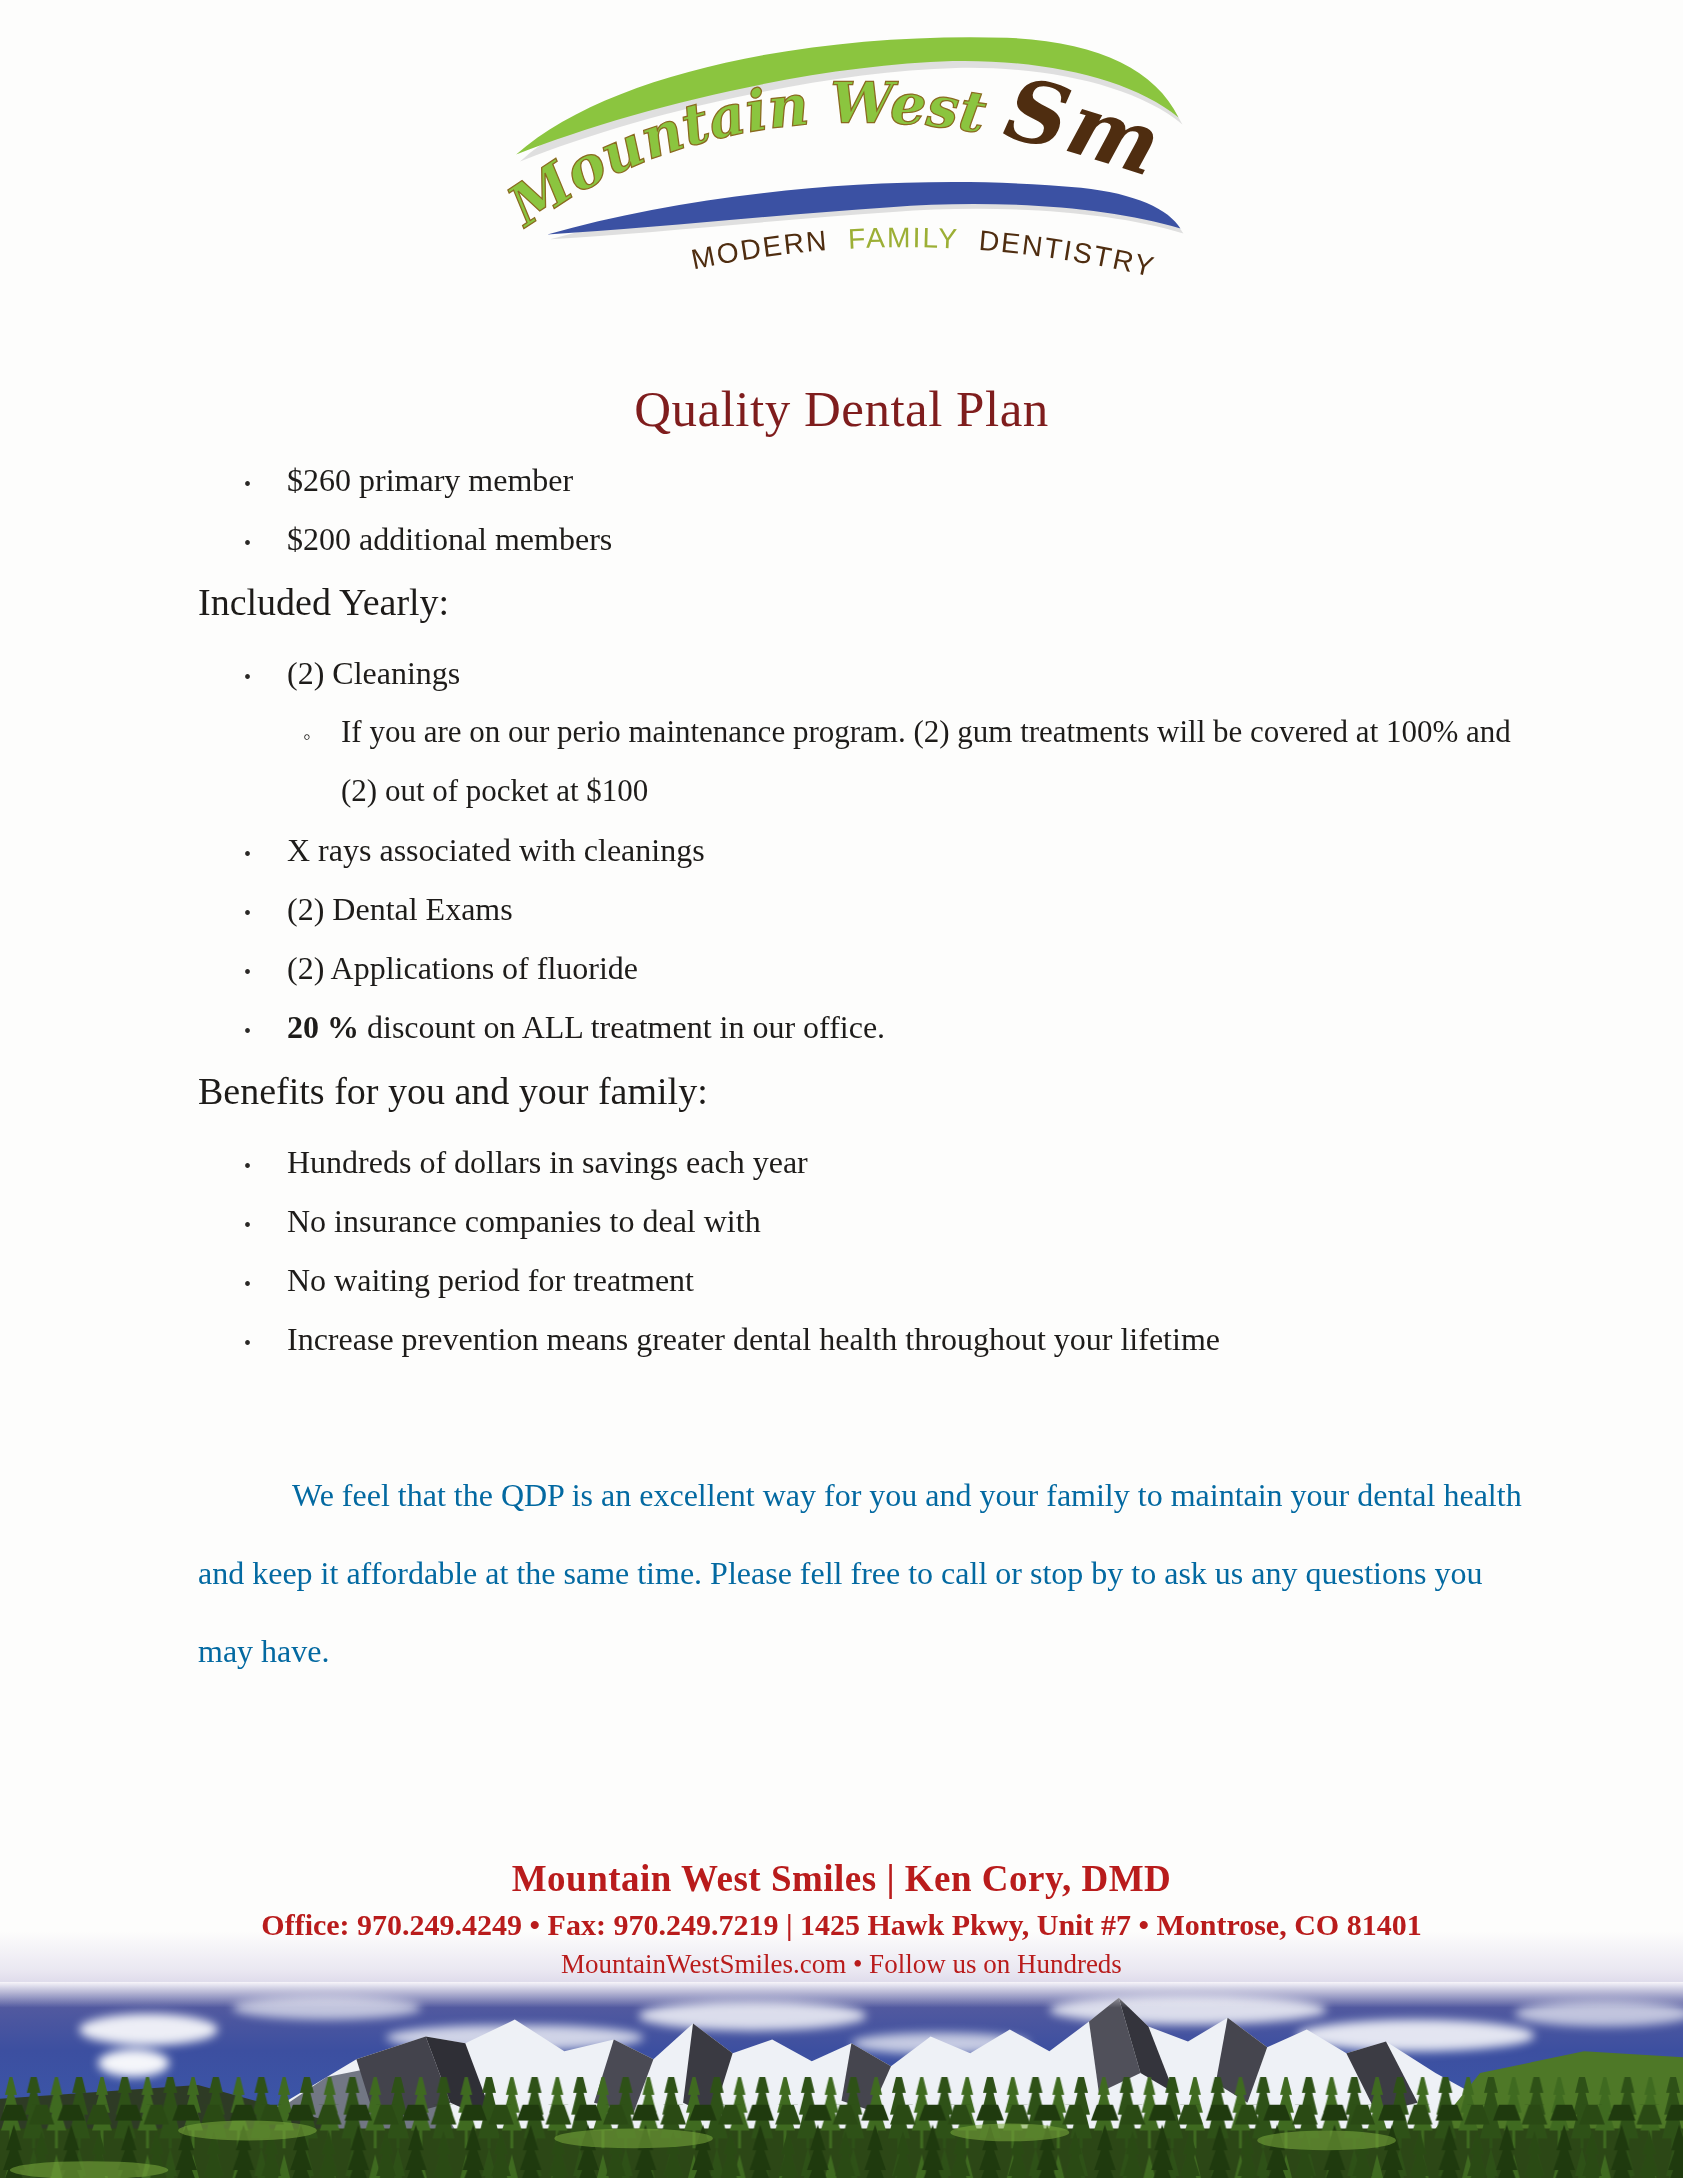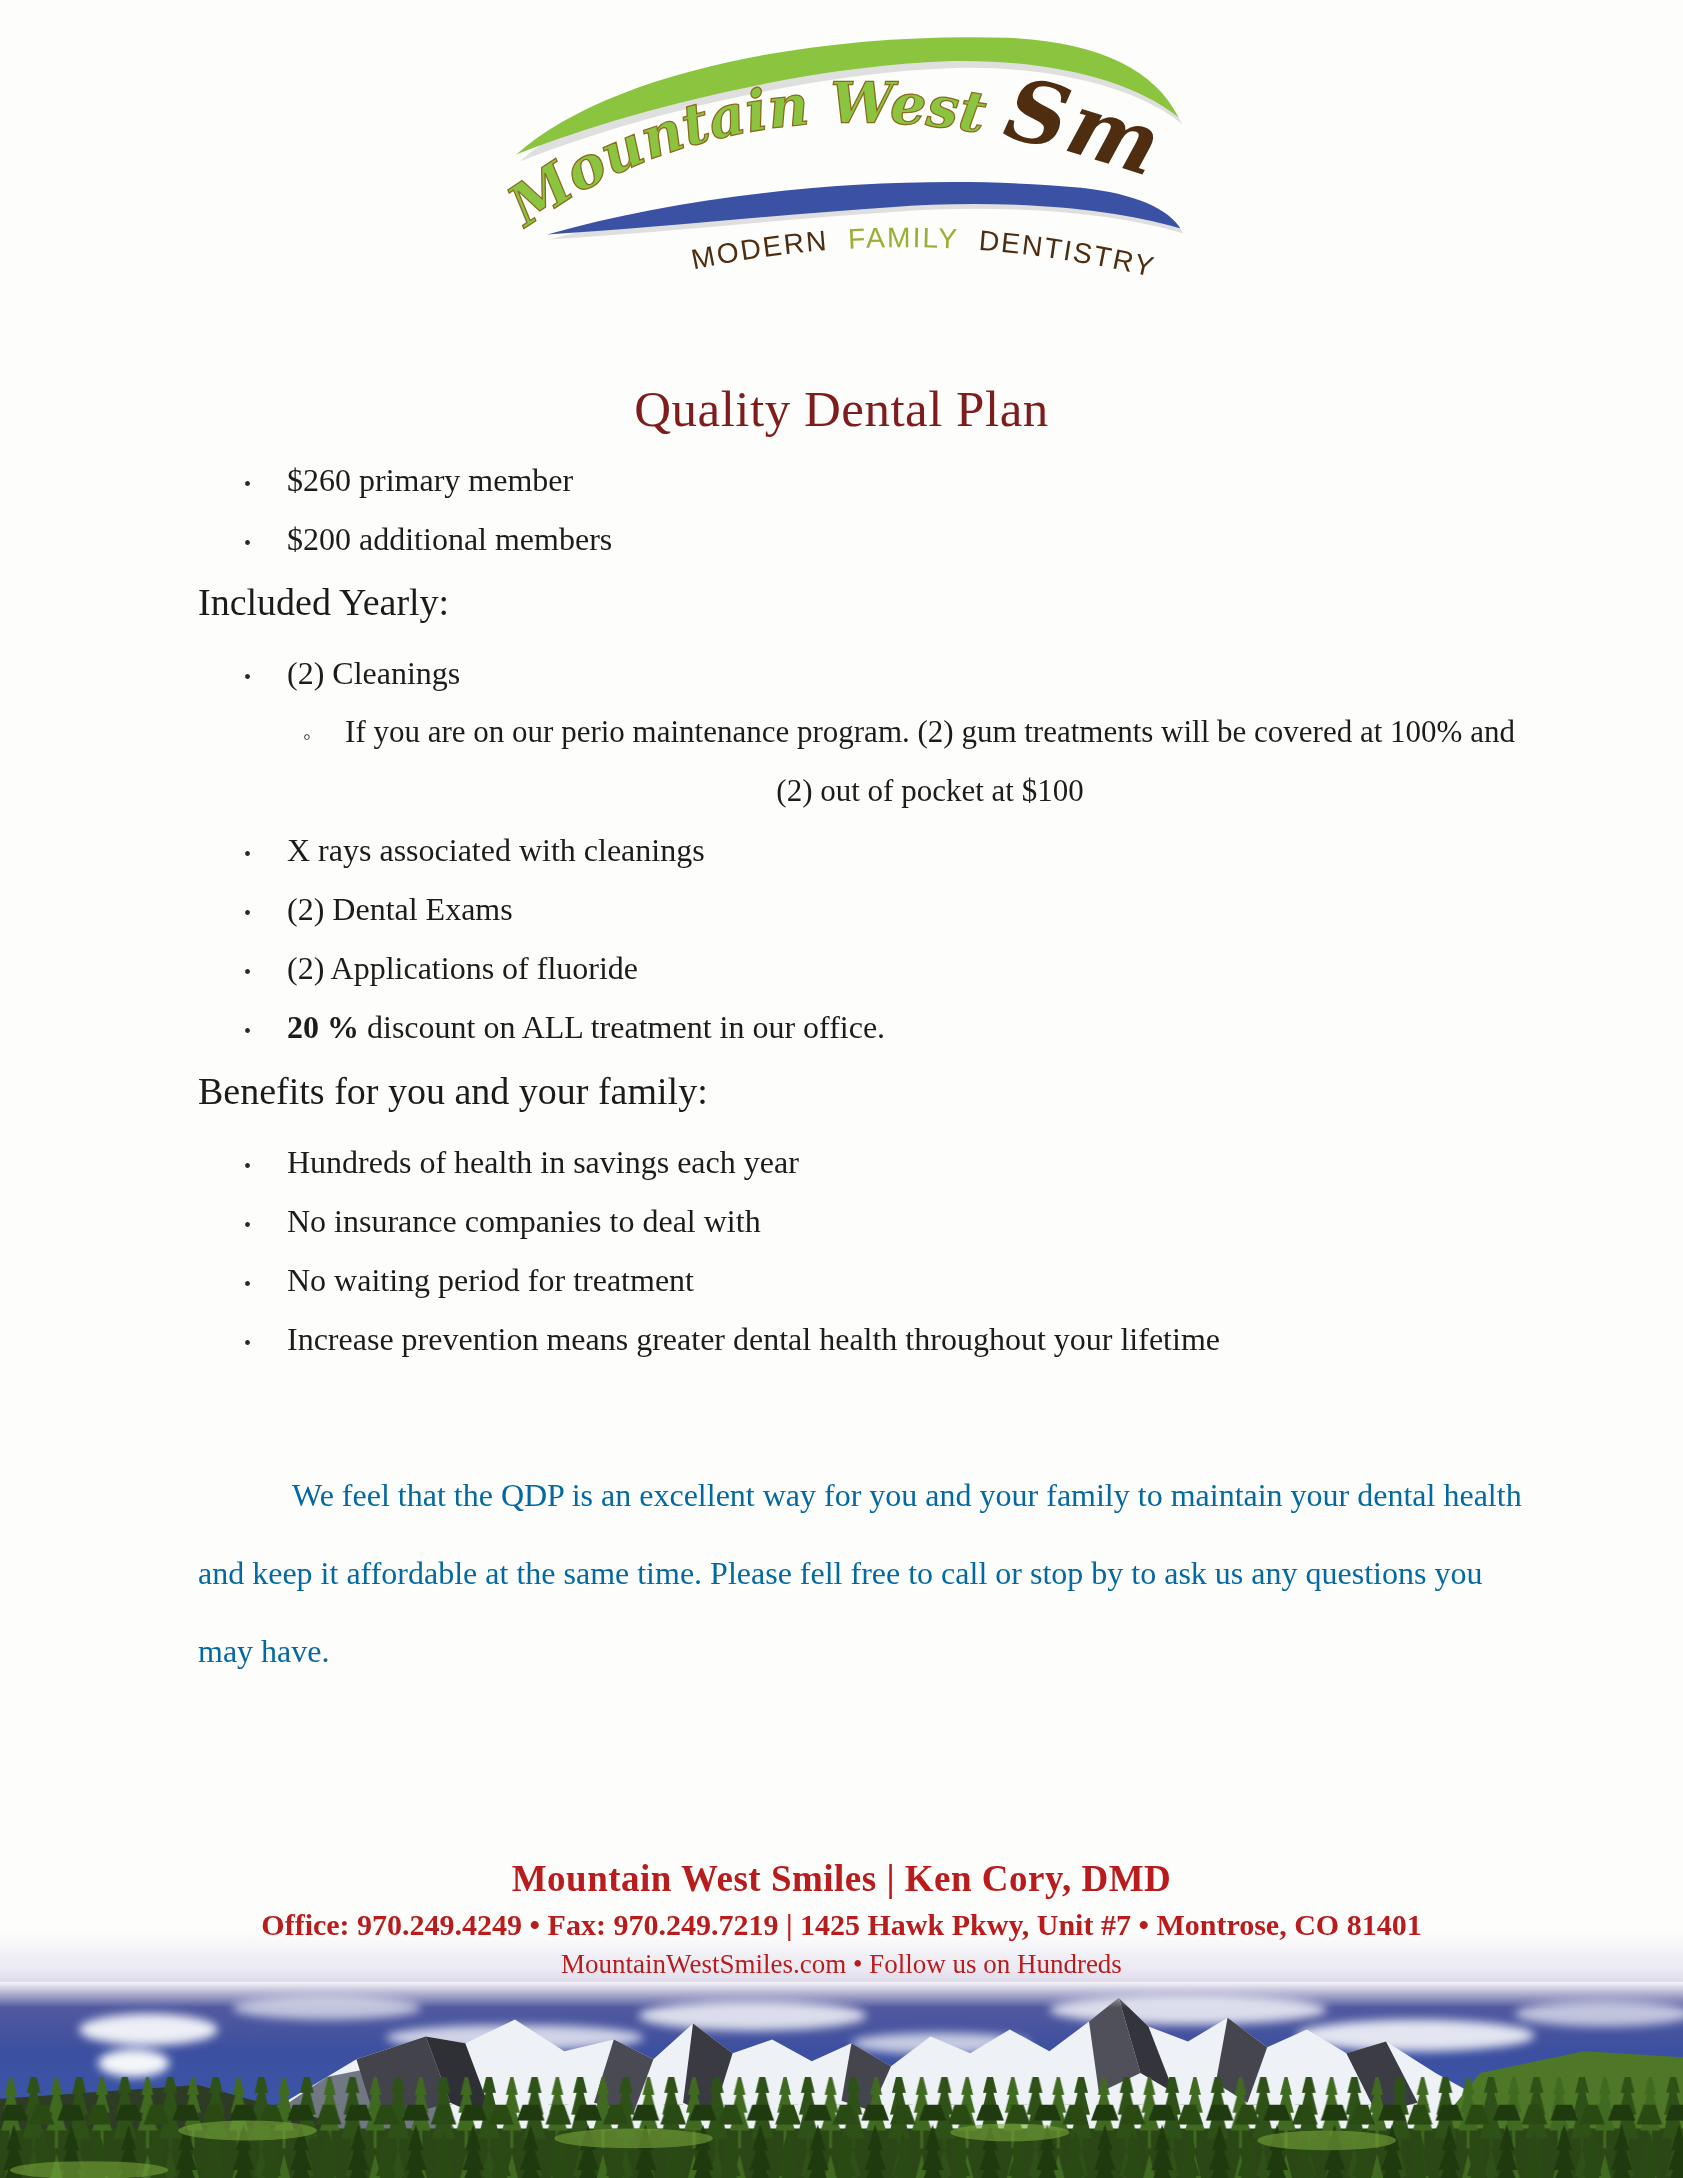--- a/index.html
+++ b/index.html
@@ -36,21 +36,21 @@
   .b1 {
     position:relative;
     padding-left:89px;
     font-size:32px; line-height:1.85;
   }
   .b1::before {
     content:"•";
     position:absolute; left:46px; top:15px;
     font-size:20px; color:#2a2826;
   }
-  ul.sub { margin:0;text-align:center; }
+  ul.sub { margin:0; }
   .b2 {
     position:relative;
     padding-left:54px;
     font-size:31px; line-height:1.9;
     max-width:1178px;
   }
   .b2::before {
     content:"◦";
     position:absolute; left:16px; top:13px;
     font-size:22px; color:#2a2826;
@@ -139,21 +139,21 @@
         <li class="b1"><span>X rays associated with cleanings</span></li>
         <li class="b1"><span>(2) Dental Exams</span></li>
         <li class="b1"><span>(2) Applications of fluoride</span></li>
         <li class="b1"><span class="bold">20 %</span><span> discount on ALL treatment in our office.</span></li>
       </ul>
     </section>
 
     <section>
       <h2>Benefits for you and your family:</h2>
       <ul>
-        <li class="b1"><span>Hundreds of health in savings each year</span></li>
+        <li class="b1"><span>Hundreds of dollars in savings each year</span></li>
         <li class="b1"><span>No insurance companies to deal with</span></li>
         <li class="b1"><span>No waiting period for treatment</span></li>
         <li class="b1"><span>Increase prevention means greater dental health throughout your lifetime</span></li>
       </ul>
     </section>
 
     <p class="closing">We feel that the QDP is an excellent way for you and your family to maintain your dental health and keep it affordable at the same time. Please fell free to call or stop by to ask us any questions you may have.</p>
   </div>
 
   <div class="haze"></div>

